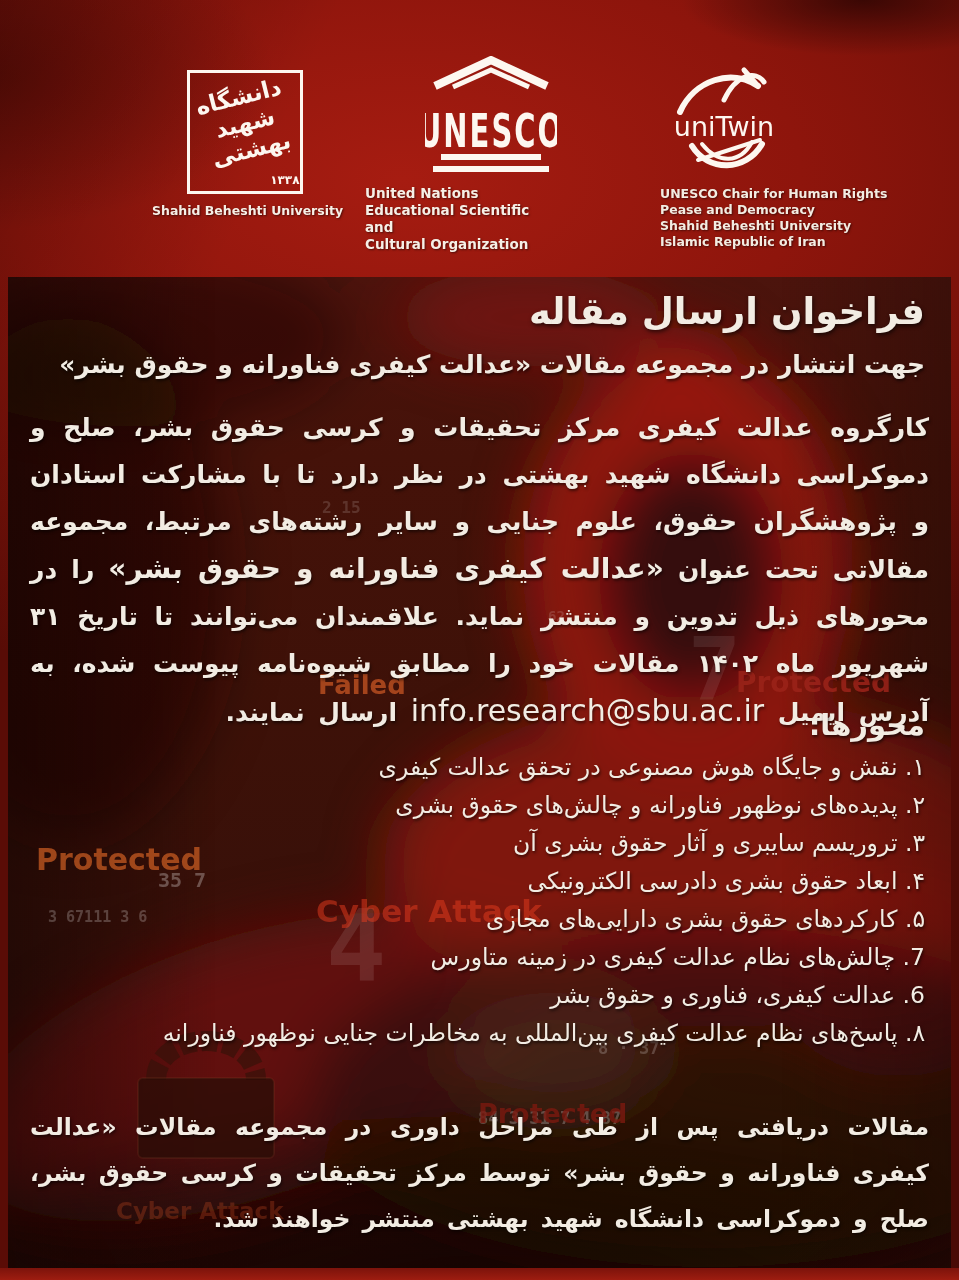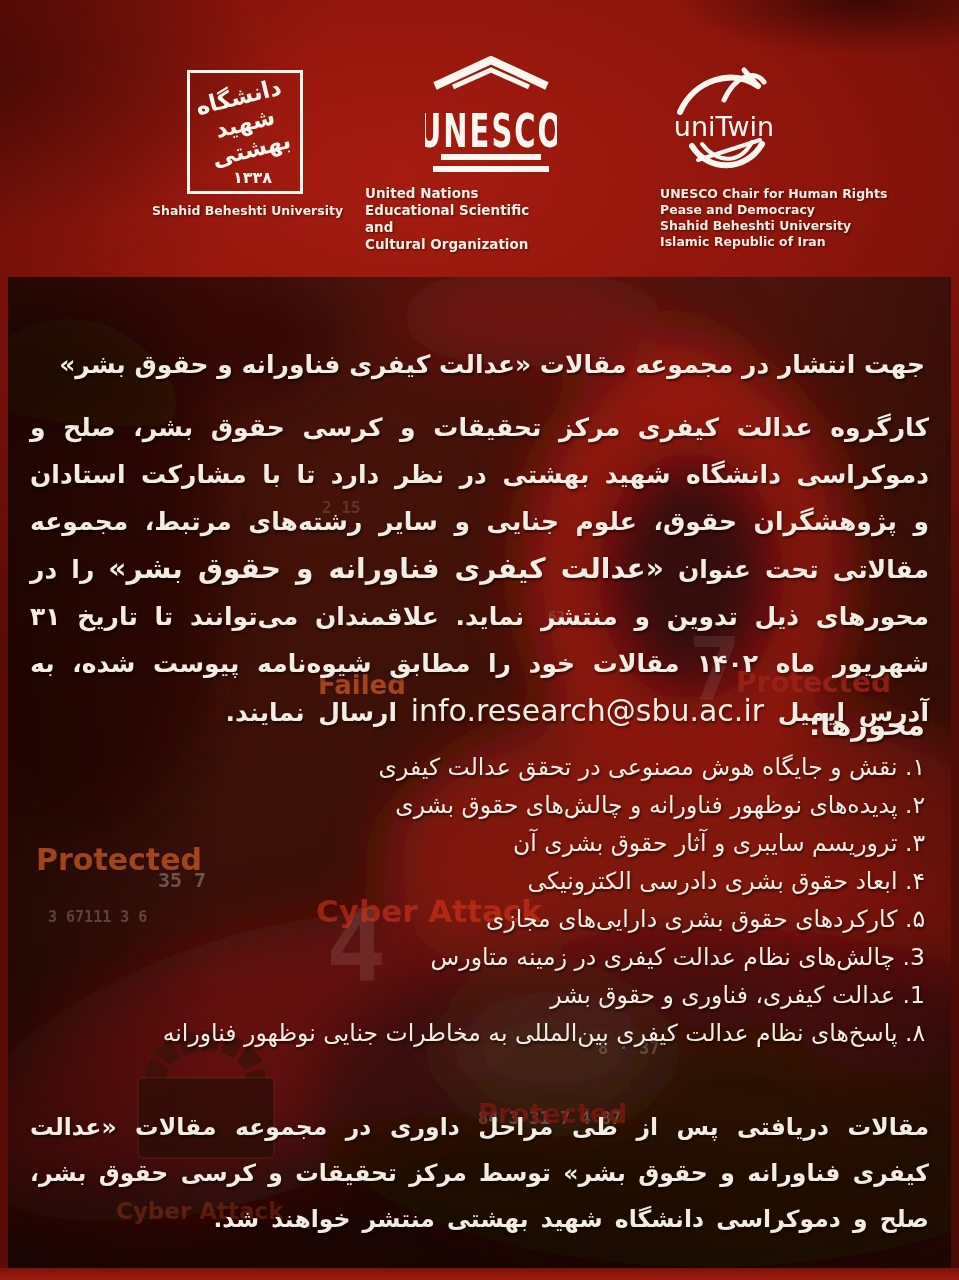--- a/index.html
+++ b/index.html
@@ -14,21 +14,21 @@
     background:
       radial-gradient(260px 80px at 90% 0%, rgba(12,0,0,.6), transparent 70%),
       radial-gradient(420px 220px at -2% 6%, rgba(35,3,0,.45), transparent 70%),
       linear-gradient(115deg, rgba(0,0,0,.25) 0%, rgba(0,0,0,0) 22%, rgba(0,0,0,0) 70%, rgba(0,0,0,.2) 100%);
   }
   
   .sbu{position:absolute;left:152px;top:70px;width:185px;text-align:center;z-index:4;}
   .sbu-box{width:110px;height:118px;border:3px solid #fdf7f0;margin:0 auto;position:relative;overflow:hidden;}
   .sbu-callig{font-size:23px;font-weight:bold;color:#fdf7f0;transform:rotate(-14deg);
     line-height:27px;margin-top:10px;direction:rtl;white-space:normal;padding:0 8px;}
-  .sbu-year{position:absolute;bottom:4px;left:8px;width:100%;font-size:16px;color:#fdf7f0;font-weight:bold;}
+  .sbu-year{position:absolute;bottom:4px;left:0;width:100%;font-size:12px;color:#fdf7f0;font-weight:bold;text-align:right;}
   .sbu-caption{margin-top:9px;font-size:12.5px;font-weight:bold;color:#f6efe6;white-space:nowrap;
     text-shadow:1px 1px 2px rgba(0,0,0,.5);}
   .unesco{position:absolute;left:365px;top:56px;width:192px;z-index:4;}
   .unesco svg{display:block;margin-left:auto;}
   .unesco-caption{margin-top:5px;text-align:left;font-size:13.5px;line-height:17px;font-weight:bold;
     color:#f6efe6;text-shadow:1px 1px 2px rgba(0,0,0,.5);}
   .unitwin{position:absolute;left:660px;top:60px;width:230px;z-index:4;}
   .unitwin svg{display:block;margin-left:6px;}
   .unitwin-caption{margin-top:8px;text-align:left;font-size:12.5px;line-height:16px;font-weight:bold;
     color:#f3ece2;text-shadow:1px 1px 2px rgba(0,0,0,.5);}
@@ -146,35 +146,36 @@
   <div class="bgword mono" style="left:598px;top:1038px;font-size:17px;color:#fff;opacity:.2;">8 · 37</div>
   <div class="bgword mono" style="left:478px;top:1076px;font-size:17px;color:#fff;opacity:.24;margin-top:32px;">84 3 31 7 4 87</div>
   <div class="bgword" style="left:478px;top:1098px;font-size:27px;color:#7c1a10;opacity:.8;">Protected</div>
   <div class="bgword" style="left:116px;top:1198px;font-size:23px;color:#b4441f;opacity:.35;">Cyber Attack</div>
 
   <svg style="position:absolute;left:128px;top:1010px;z-index:2;" width="156" height="150" viewBox="0 0 156 150">
     <path d="M28,70 C28,18 128,18 128,70" fill="none" stroke="rgba(58,18,9,.75)" stroke-width="20" stroke-dasharray="17 5"></path>
     <rect x="10" y="68" width="136" height="80" rx="5" fill="rgba(44,13,7,.78)" stroke="rgba(140,70,45,.18)" stroke-width="2"></rect>
   </svg>
 
+  <div class="fa title">فراخوان ارسال مقاله</div>
   <div class="fa subtitle">جهت انتشار در مجموعه مقالات «عدالت کیفری فناورانه و حقوق بشر»</div>
 
   <div class="fa intro" lang="fa">
     <span>کارگروه عدالت کیفری مرکز تحقیقات و کرسی حقوق بشر، صلح و دموکراسی دانشگاه شهید بهشتی در نظر دارد تا با مشارکت استادان و پژوهشگران حقوق، علوم جنایی و سایر رشته‌های مرتبط، مجموعه مقالاتی تحت عنوان </span><span class="hl">«عدالت کیفری فناورانه و حقوق بشر»</span><span> را در محورهای ذیل تدوین و منتشر نماید. علاقمندان می‌توانند تا تاریخ ۳۱ شهریور ماه ۱۴۰۲ مقالات خود را مطابق شیوه‌نامه پیوست شده، به آدرس ایمیل </span><span class="email">info.research@sbu.ac.ir</span><span> ارسال نمایند.</span>
   </div>
 
   <div class="fa topics-heading">محورها:</div>
 
   <div class="fa topics">
     <div class="topic-line">۱. نقش و جایگاه هوش مصنوعی در تحقق عدالت کیفری</div>
     <div class="topic-line">۲. پدیده‌های نوظهور فناورانه و چالش‌های حقوق بشری</div>
     <div class="topic-line">۳. تروریسم سایبری و آثار حقوق بشری آن</div>
     <div class="topic-line">۴. ابعاد حقوق بشری دادرسی الکترونیکی</div>
     <div class="topic-line">۵. کارکردهای حقوق بشری دارایی‌های مجازی</div>
-    <div class="topic-line">3. چالش‌های نظام عدالت کیفری در زمینه متاورس</div>
-    <div class="topic-line">1. عدالت کیفری، فناوری و حقوق بشر</div>
+    <div class="topic-line">7. چالش‌های نظام عدالت کیفری در زمینه متاورس</div>
+    <div class="topic-line">6. عدالت کیفری، فناوری و حقوق بشر</div>
     <div class="topic-line">۸. پاسخ‌های نظام عدالت کیفری بین‌المللی به مخاطرات جنایی نوظهور فناورانه</div>
   </div>
 
   <div class="fa footer-par" lang="fa">مقالات دریافتی پس از طی مراحل داوری در مجموعه مقالات «عدالت کیفری فناورانه و حقوق بشر» توسط مرکز تحقیقات و کرسی حقوق بشر، صلح و دموکراسی دانشگاه شهید بهشتی منتشر خواهند شد.</div>
 
   <div class="bottom-strip"></div>
 </div>
 
 </body></html>

